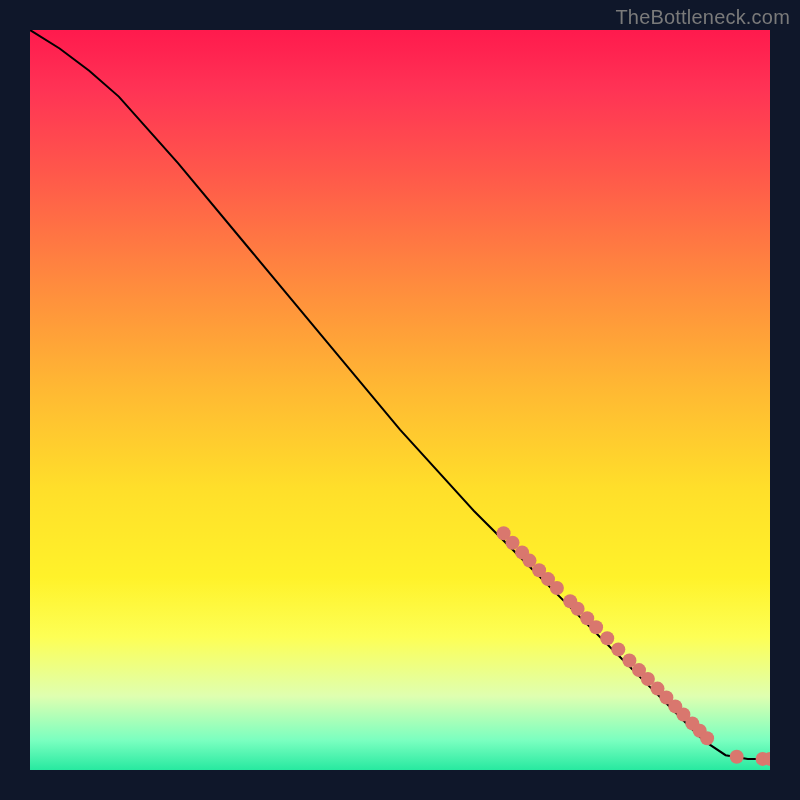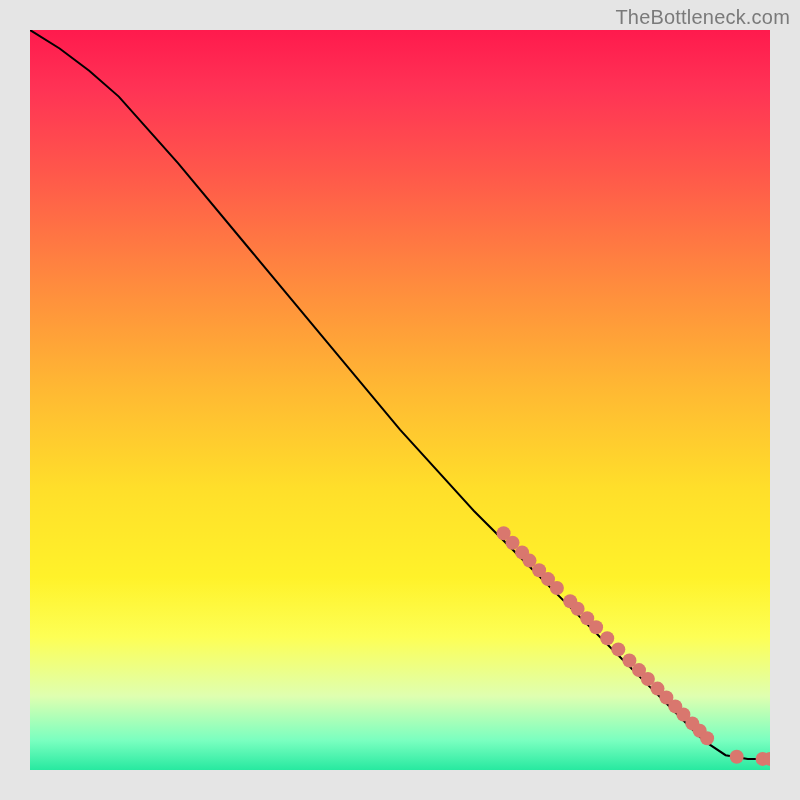--- a/index.html
+++ b/index.html
@@ -1,21 +1,21 @@
 <!DOCTYPE html>
 <html><head>
 <meta charset="utf-8">
 <style>
   * { margin: 0; padding: 0; box-sizing: border-box; }
   html, body { width: 800px; height: 800px; overflow: hidden; background: #000; }
   .stage {
     position: relative;
     width: 800px;
     height: 800px;
-    background: #e5e5e5;
+    background: #0f172a;
   }
   .plot-area {
     position: absolute;
     left: 30px;
     top: 30px;
     width: 740px;
     height: 740px;
     background: linear-gradient(to bottom,
       #ff1a4d 0%,
       #ff3355 8%,

